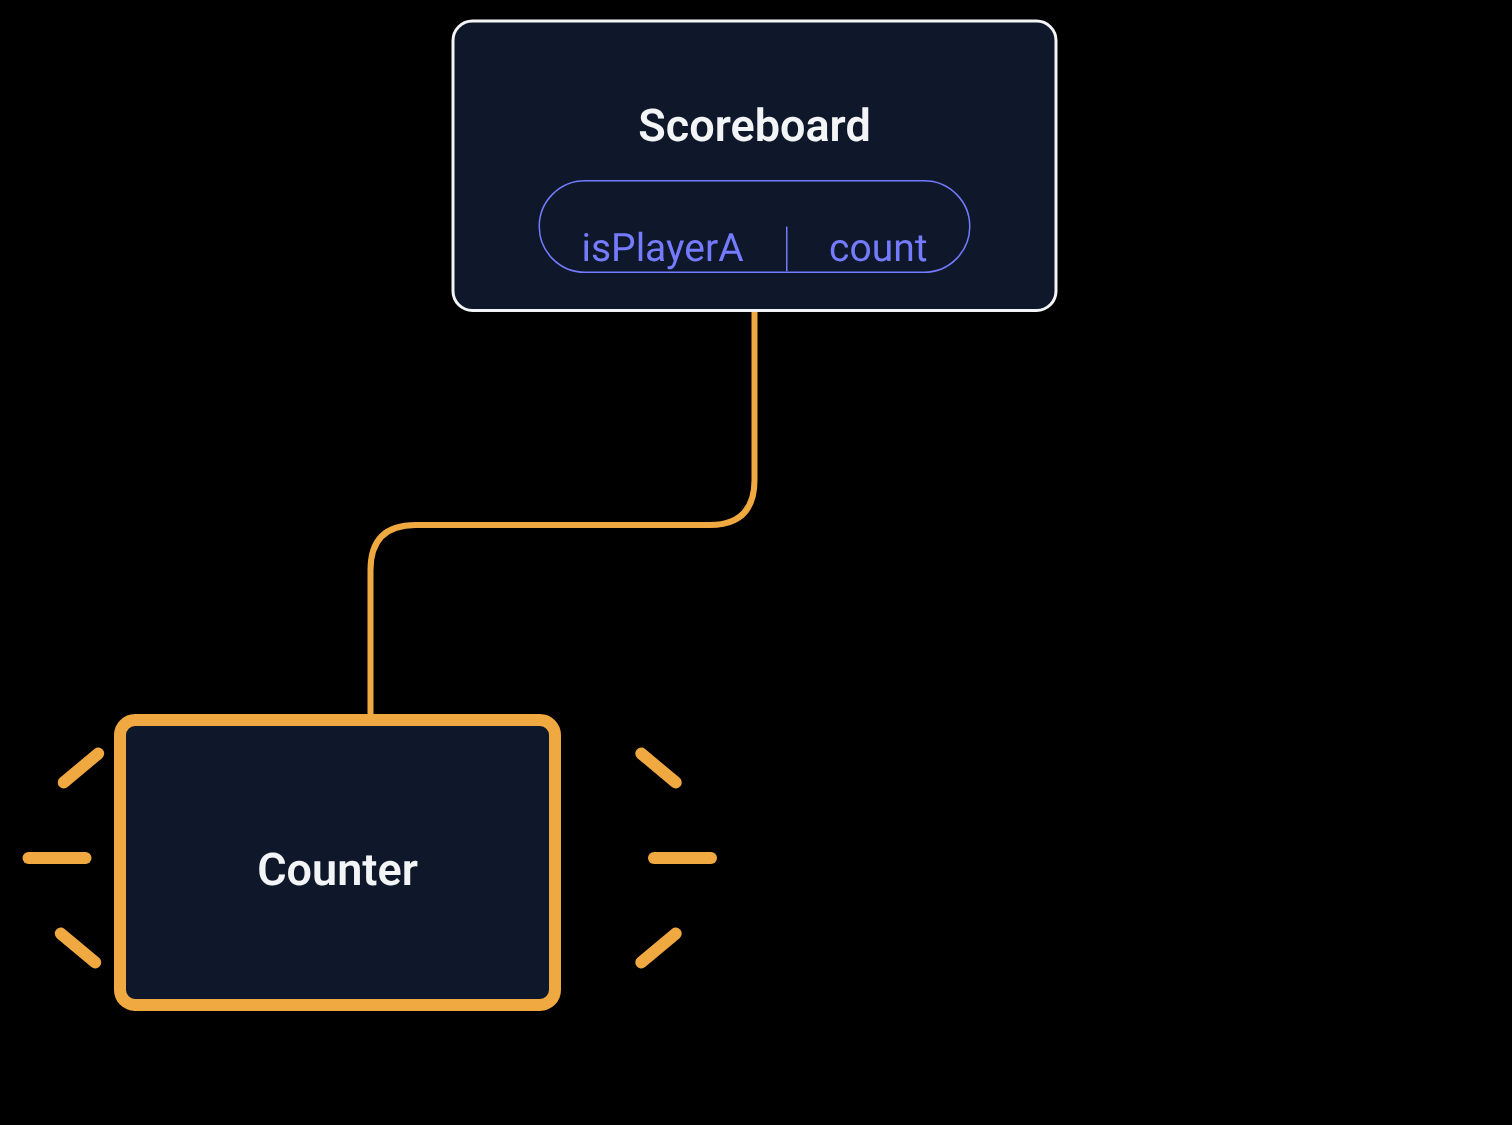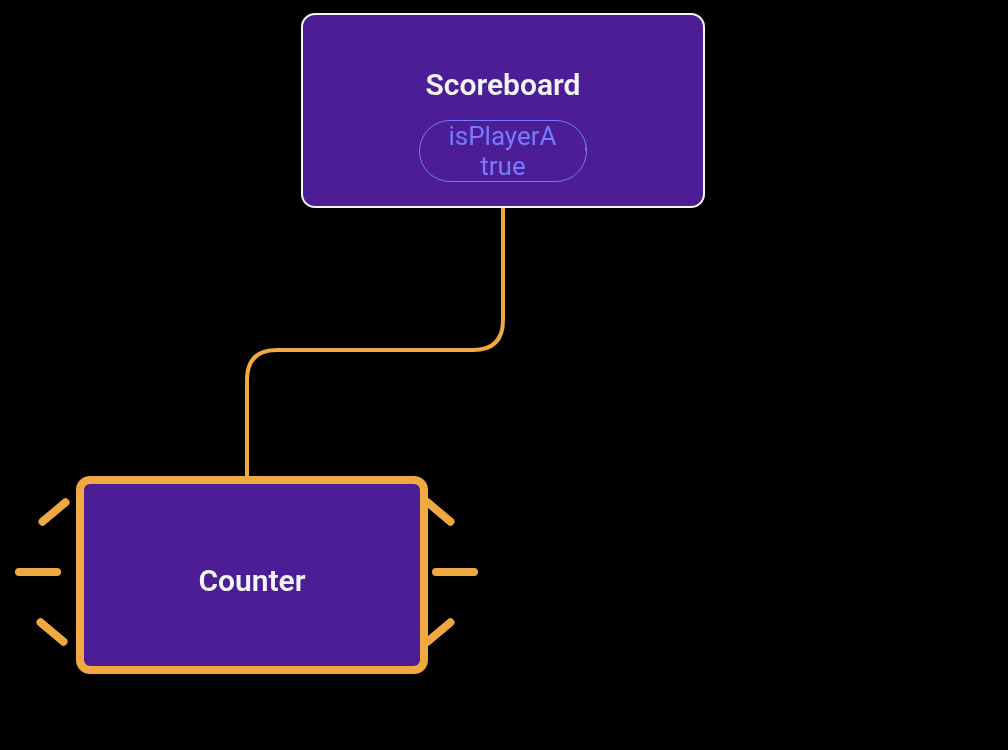--- a/index.html
+++ b/index.html
@@ -13,61 +13,60 @@
   }
   .canvas {
     position: relative;
     width: 1008px;
     height: 750px;
   }
 
   
   .node {
     position: absolute;
-    background: #4c1d95; 
+    background: #0f172a; 
     border-radius: 14px;
     box-sizing: border-box;
     display: flex;
     flex-direction: column;
     align-items: center;
     justify-content: center;
     padding-top: 28px;
   }
   .node-parent {
     left: 301px;
     top: 13px;
     width: 404px;
     height: 195px;
     border: 2px solid #F3F4F6;
   }
   .node-child {
     left: 76px;
     top: 476px;
-    width: 352px;
+    width: 298px;
     height: 198px;
     border: 8px solid #F0A840; 
   }
 
   .node-title {
     color: #F3F4F6;
     font-size: 30px;
     font-weight: 600;
     margin-bottom: 18px;
   }
 
   
   .state-pill {
     display: flex;
-    align-items: center;
+    align-items: flex-end;
     border: 1.5px solid #747BFF;
     border-radius: 999px;
     overflow: hidden;
     height: 62px;
     box-sizing: border-box;
-    flex-direction: column;
   }
   .state-key, .state-val {
     display: flex;
     align-items: center;
     justify-content: center;
     color: #747BFF;
     font-size: 26px;
     padding: 0 28px;
   }
   .state-key {
@@ -99,21 +98,21 @@
 <div class="canvas">
 
   <svg class="connector">
     <path d="M 503 206 L 503 320 Q 503 350 473 350 L 277 350 Q 247 350 247 380 L 247 478" fill="none" stroke="#F0A840" stroke-width="4"></path>
   </svg>
 
   <div class="node node-parent">
     <div class="node-title">Scoreboard</div>
     <div class="state-pill">
       <div class="state-key">isPlayerA</div>
-      <div class="state-val">true</div>
+      <div class="state-val">count</div>
     </div>
   </div>
 
   <div class="node node-child">
     <div class="node-title">Counter</div>
   </div>
 
   <div class="ray" style="left:35px; top:508px; width:38px; transform:rotate(-40deg);"></div>
 
   <div class="ray" style="left:15px; top:568px; width:46px; transform:rotate(0deg);"></div>

